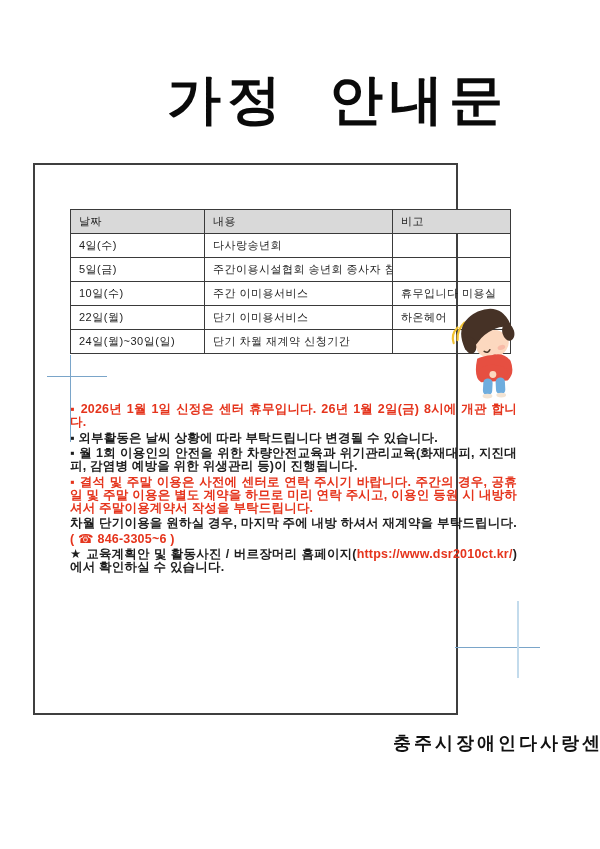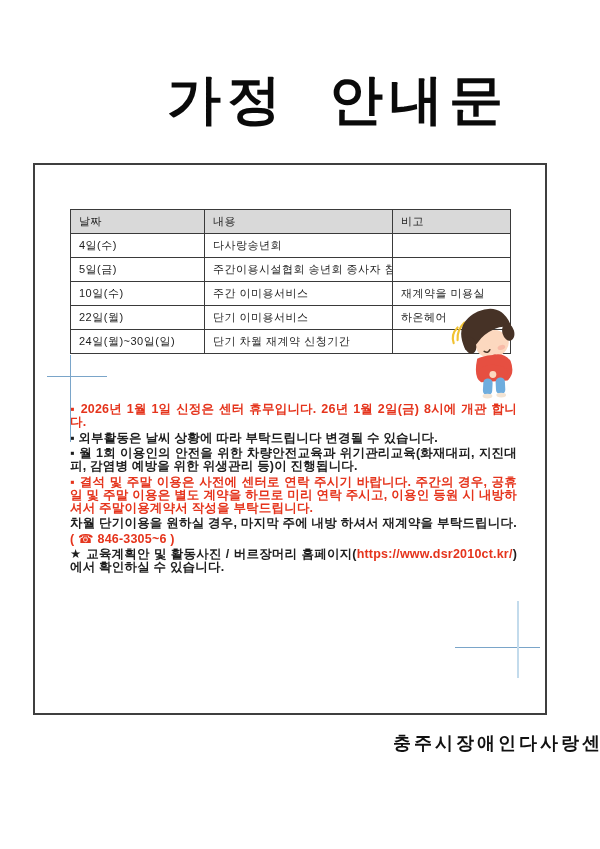--- a/index.html
+++ b/index.html
@@ -7,21 +7,21 @@
     width:600px;height:849px;background:#ffffff;position:relative;overflow:hidden;
     font-family:"Liberation Sans","DejaVu Sans",sans-serif;
   }
   .page{position:absolute;inset:0;}
   .title{
     position:absolute;top:64px;left:0;width:600px;margin:0;
     text-align:center;padding-left:76px;box-sizing:border-box;
     font-size:54px;font-weight:bold;color:#0a0a0a;letter-spacing:6px;white-space:pre;
   }
   .content-box{
-    position:absolute;left:33px;top:163px;width:514px;height:552px;
+    position:absolute;left:33px;top:163px;width:425px;height:552px;
     border:2px solid var(--boxBorder,#3f3f3f);box-sizing:border-box;background:#fff;
   }
   table.schedule{
     position:absolute;left:35px;top:44px;width:440px;
     border-collapse:collapse;table-layout:fixed;
   }
   table.schedule th,table.schedule td{
     border:1px solid #3a3a3a;height:23px;padding:0 0 0 8px;
     font-size:11px;color:#1c1c1c;text-align:left;font-weight:normal;
     overflow:hidden;white-space:nowrap;letter-spacing:0.5px;
@@ -76,21 +76,21 @@
             <td></td>
           </tr>
           <tr>
             <td>5일(금)</td>
             <td>주간이용시설협회 송년회 종사자 참여</td>
             <td></td>
           </tr>
           <tr>
             <td>10일(수)</td>
             <td>주간 이미용서비스</td>
-            <td>재계약을 미용실</td>
+            <td>휴무입니다 미용실</td>
           </tr>
           <tr>
             <td>22일(월)</td>
             <td>단기 이미용서비스</td>
             <td>하온헤어</td>
           </tr>
           <tr>
             <td>24일(월)~30일(일)</td>
             <td>단기 차월 재계약 신청기간</td>
             <td></td>

